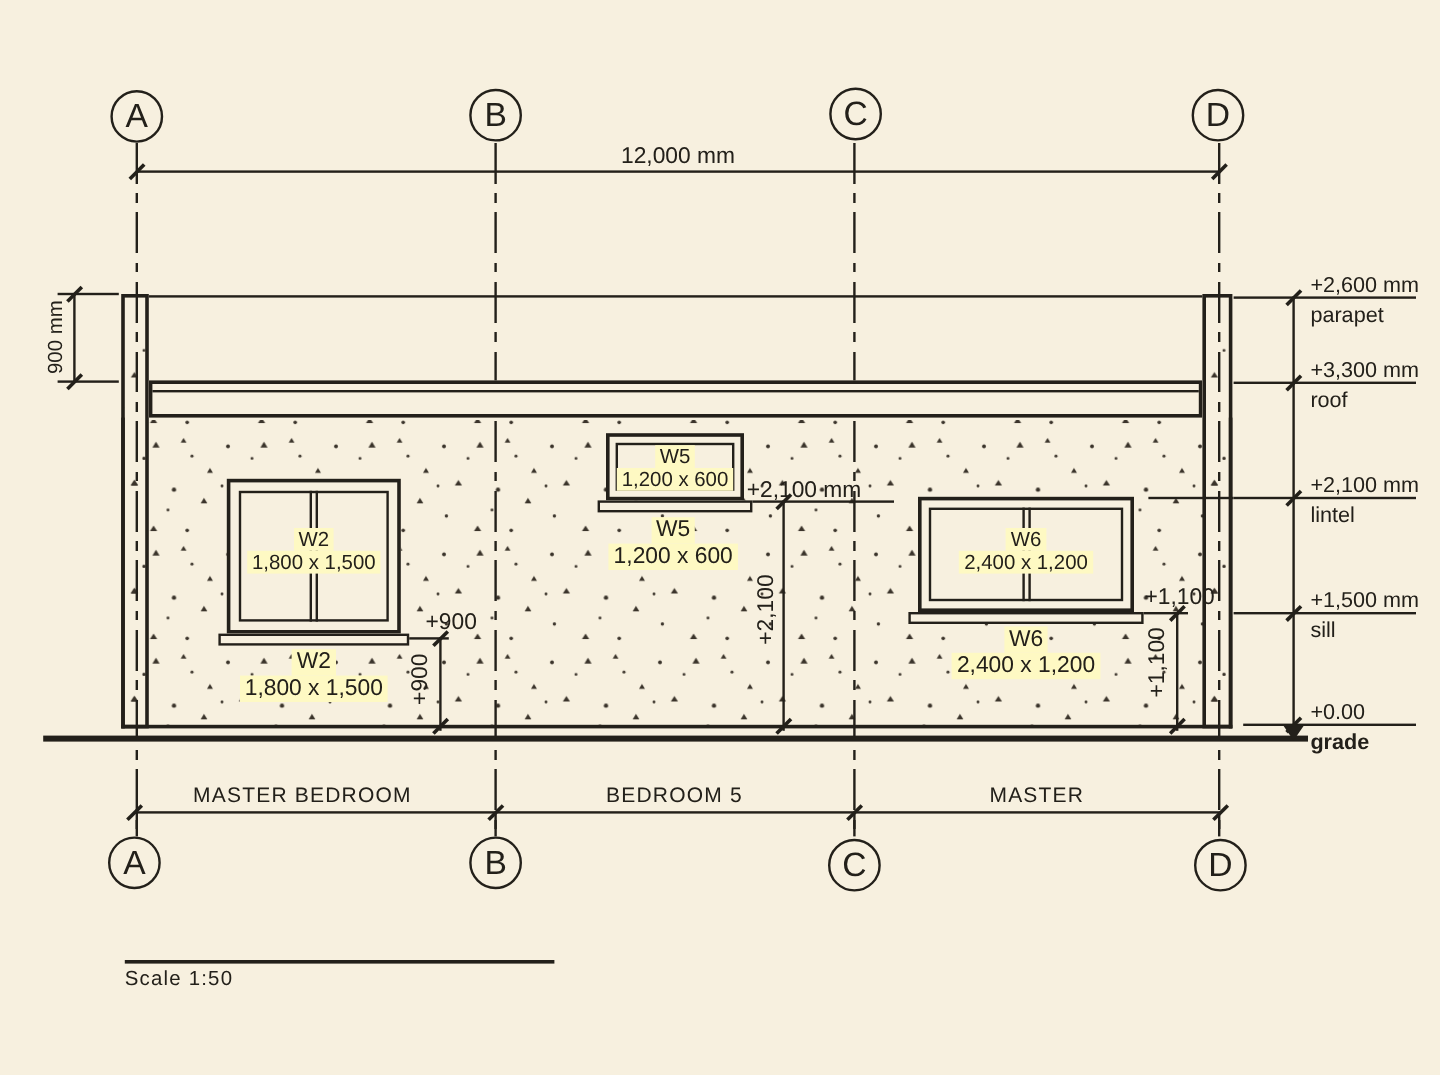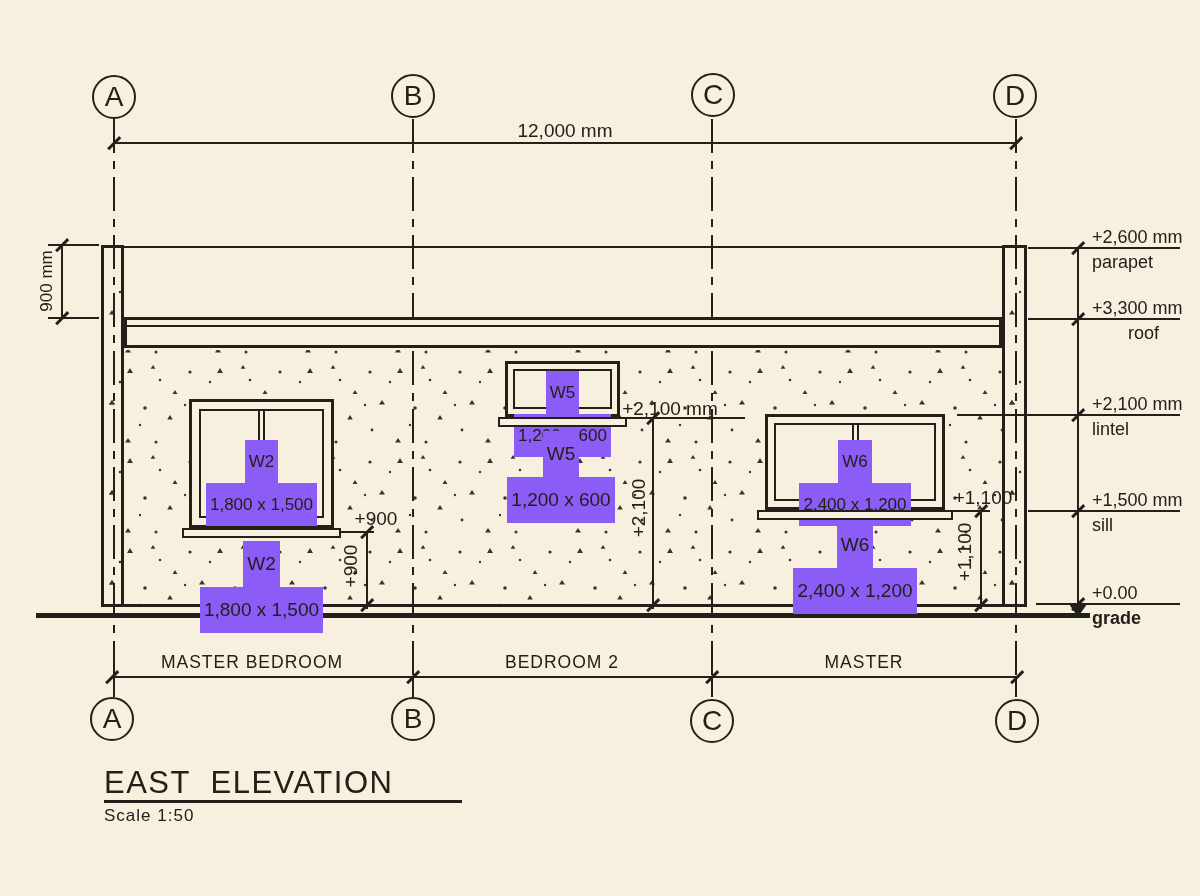--- a/index.html
+++ b/index.html
@@ -29,21 +29,21 @@
     position:absolute;font-size:19px;white-space:nowrap;
     transform:translate(-50%,-50%) rotate(-90deg);
   }
   .frame{position:absolute;border:3px solid #23201a;background:#f7f0df;box-sizing:border-box;}
   .frame2{position:absolute;border:2px solid #23201a;box-sizing:border-box;}
   .sill{position:absolute;border:2.5px solid #23201a;background:#f7f0df;box-sizing:border-box;}
   .wlabels{
     position:absolute;display:flex;flex-direction:column;align-items:center;justify-content:center;
     text-align:center;white-space:nowrap;
   }
-  .wlabels span{background:#8b5cf6;padding:12px 4px;}
+  .wlabels span{background:#fef9c3;padding:0 4px;}
   .wl-in{font-size:17px;line-height:19px;}
   .wl-out{font-size:19px;line-height:22px;}
   .levelval{position:absolute;font-size:18px;white-space:nowrap;}
   .roomlbl{position:absolute;font-size:17.5px;letter-spacing:1px;white-space:nowrap;transform:translateX(-50%);}
   .title{position:absolute;font-size:31px;letter-spacing:1.5px;word-spacing:10px;white-space:nowrap;}
   .scale{position:absolute;font-size:17px;letter-spacing:1px;white-space:nowrap;}
   .grade-arrow{
     position:absolute;width:0;height:0;
     border-left:9px solid transparent;border-right:9px solid transparent;
     border-top:13px solid #23201a;
@@ -174,21 +174,21 @@
   <div class="ln" style="left:1077px;top:247px;width:2px;height:357px;"></div>
 
   <div class="ln" style="left:1028px;top:247px;width:152px;height:2px;"></div>
   <div class="tick" style="left:1078px;top:248px;"></div>
   <div class="levelval" style="left:1092px;top:227px;">+2,600 mm</div>
   <div class="levelval" style="left:1092px;top:252px;">parapet</div>
 
   <div class="ln" style="left:1028px;top:318px;width:152px;height:2px;"></div>
   <div class="tick" style="left:1078px;top:319px;"></div>
   <div class="levelval" style="left:1092px;top:298px;">+3,300 mm</div>
-  <div class="levelval" style="left:1092px;top:323px;margin-left:36px;">roof</div>
+  <div class="levelval" style="left:1092px;top:323px;">roof</div>
 
   <div class="ln" style="left:1028px;top:414px;width:152px;height:2px;"></div>
   <div class="tick" style="left:1078px;top:415px;"></div>
   <div class="levelval" style="left:1092px;top:394px;">+2,100 mm</div>
   <div class="levelval" style="left:1092px;top:419px;">lintel</div>
 
   <div class="ln" style="left:1028px;top:510px;width:152px;height:2px;"></div>
   <div class="tick" style="left:1078px;top:511px;"></div>
   <div class="levelval" style="left:1092px;top:490px;">+1,500 mm</div>
   <div class="levelval" style="left:1092px;top:515px;">sill</div>
@@ -198,21 +198,21 @@
   <div class="grade-arrow" style="left:1069px;top:604px;"></div>
   <div class="levelval" style="left:1092px;top:583px;">+0.00</div>
   <div class="levelval" style="left:1092px;top:608px;font-weight:bold;">grade</div>
 
   <div class="ln" style="left:112px;top:676px;width:906px;height:2px;"></div>
   <div class="tick" style="left:112px;top:677px;"></div>
   <div class="tick" style="left:413px;top:677px;"></div>
   <div class="tick" style="left:712px;top:677px;"></div>
   <div class="tick" style="left:1017px;top:677px;"></div>
   <div class="roomlbl" style="left:252px;top:652px;">MASTER BEDROOM</div>
-  <div class="roomlbl" style="left:562px;top:652px;">BEDROOM 2</div>
+  <div class="roomlbl" style="left:562px;top:652px;">BEDROOM 5</div>
   <div class="roomlbl" style="left:864px;top:652px;">MASTER</div>
 
   <div class="bubble" style="left:92px;top:75px;">
       <span>A</span>
     </div>
   <div class="bubble" style="left:391px;top:74px;">
       <span>B</span>
     </div>
   <div class="bubble" style="left:691px;top:73px;">
       <span>C</span>
@@ -227,17 +227,16 @@
   <div class="bubble" style="left:391px;top:697px;">
       <span>B</span>
     </div>
   <div class="bubble" style="left:690px;top:699px;">
       <span>C</span>
     </div>
   <div class="bubble" style="left:995px;top:699px;">
       <span>D</span>
     </div>
 
-  <div class="title" style="left:104px;top:765px;">EAST  ELEVATION</div>
   <div class="ln" style="left:104px;top:800px;width:358px;height:2.5px;"></div>
   <div class="scale" style="left:104px;top:806px;">Scale  1:50</div>
 
 </div>
 
 </body></html>

